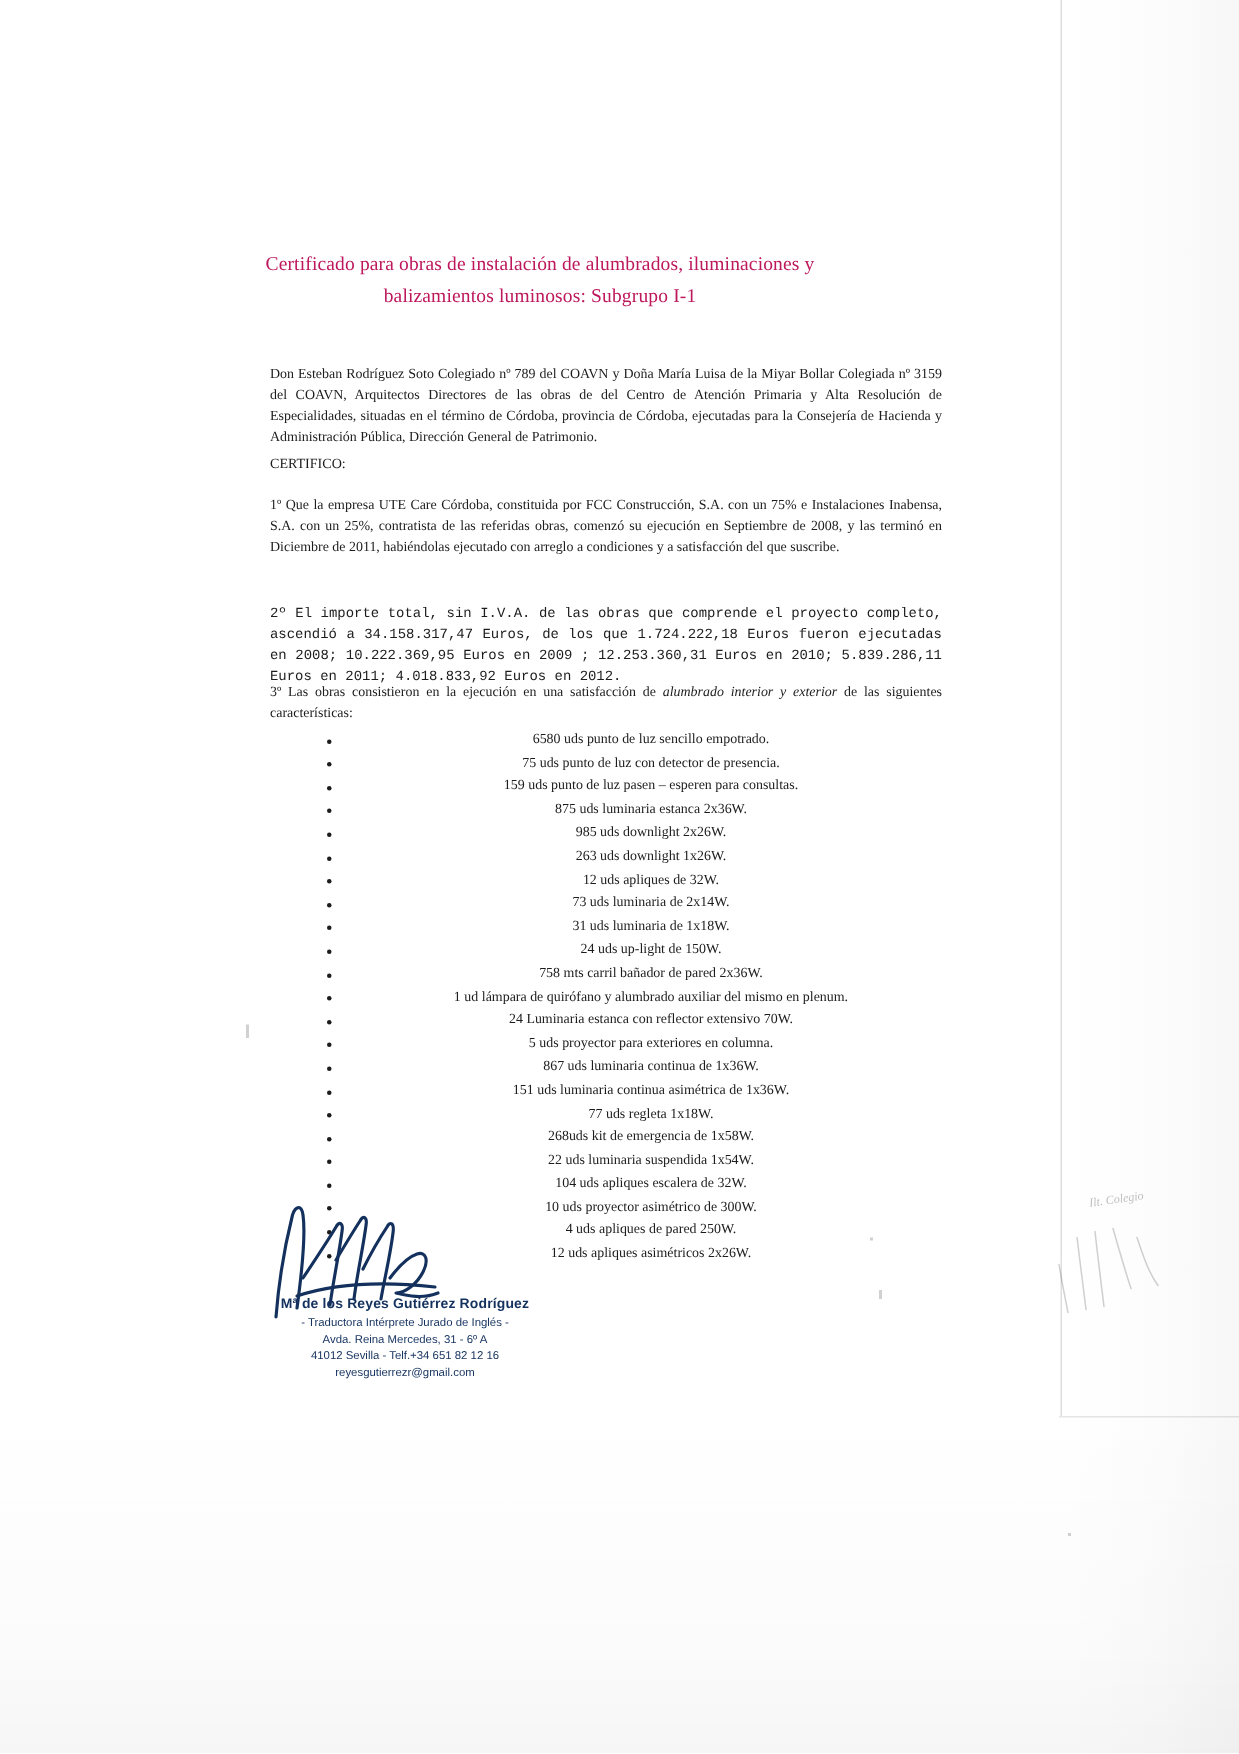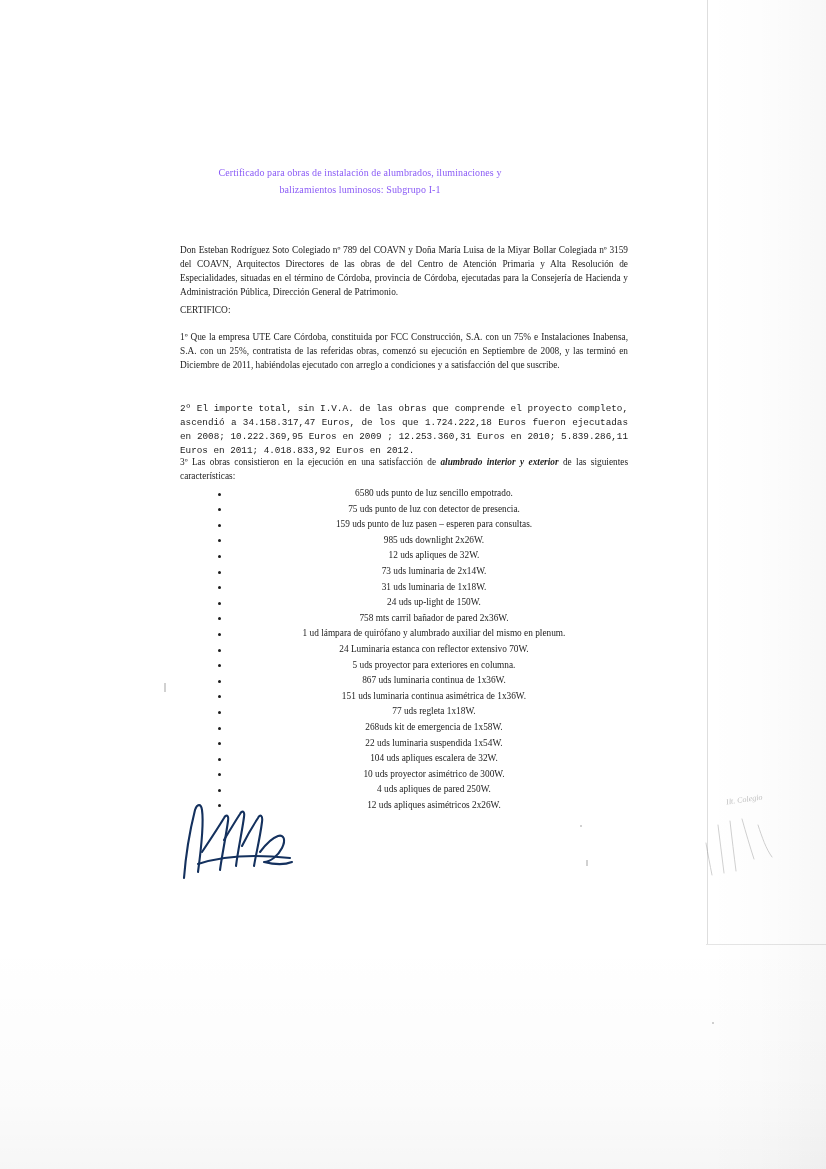--- a/index.html
+++ b/index.html
@@ -61,42 +61,42 @@
     height: 1169px;
     color: #1a1a1a;
   }
 
   .title {
     position: absolute;
     left: 120px;
     top: 165px;
     width: 480px;
     text-align: center;
-    font-size: 10px;
+    font-size: 13px;
     line-height: 1.65;
-    color: #8b5cf6;
+    color: #be185d;
     letter-spacing: 0.1px;
   }
 
   .body-block {
     position: absolute;
     left: 180px;
     width: 448px;
     font-size: 9.3px;
     line-height: 1.52;
     text-align: justify;
     color: #1c1c1c;
   }
   .p-intro { top: 243px; }
   .p-certifico { top: 303px; font-size: 9.4px; }
   .p-one { top: 330px; }
   .p-two { top: 402px; font-family: Liberation Mono, monospace; }
   .p-three { top: 455px; }
 
-  .italic { font-style: italic; font-weight: bold; }
+  .italic { font-style: italic; font-weight: normal; }
 
   ul.items {
     position: absolute;
     left: 212px;
     top: 482px;
     width: 420px;
     margin: 4px;
     padding: 0;
     list-style: none;
     font-size: 9.3px;
@@ -205,21 +205,23 @@
     <div class="body-block p-one">1º Que la empresa UTE Care Córdoba, constituida por FCC Construcción, S.A. con un 75% e Instalaciones Inabensa, S.A. con un 25%, contratista  de las referidas  obras, comenzó su ejecución en Septiembre de 2008, y las terminó en Diciembre de 2011, habiéndolas ejecutado con arreglo a condiciones y a satisfacción del que suscribe.</div>
 
     <div class="body-block p-two">2º El importe total, sin I.V.A. de las obras que comprende el proyecto completo, ascendió a 34.158.317,47 Euros, de los que 1.724.222,18 Euros fueron ejecutadas en 2008; 10.222.369,95 Euros  en 2009 ; 12.253.360,31 Euros  en 2010; 5.839.286,11 Euros en 2011; 4.018.833,92 Euros en 2012.</div>
 
     <div class="body-block p-three"><span>3º Las obras consistieron en la ejecución en una satisfacción de </span><span class="italic">alumbrado interior y exterior</span><span> de las siguientes características:</span></div>
 
     <ul class="items">
       <li>6580 uds punto de luz sencillo empotrado.</li>
       <li>75 uds punto de luz con detector de presencia.</li>
       <li>159 uds punto de luz pasen – esperen para consultas.</li>
+      <li>875 uds luminaria estanca 2x36W.</li>
       <li>985 uds downlight 2x26W.</li>
+      <li>263 uds downlight 1x26W.</li>
       <li>12 uds apliques de 32W.</li>
       <li>73 uds luminaria de 2x14W.</li>
       <li>31 uds luminaria de 1x18W.</li>
       <li>24 uds up-light de 150W.</li>
       <li>758 mts carril bañador de pared 2x36W.</li>
       <li>1 ud lámpara de quirófano y alumbrado auxiliar del mismo en plenum.</li>
       <li>24 Luminaria estanca con reflector extensivo 70W.</li>
       <li>5 uds proyector para exteriores en columna.</li>
       <li>867 uds luminaria continua de 1x36W.</li>
       <li>151 uds luminaria continua asimétrica de    1x36W.</li>
@@ -237,20 +239,27 @@
         <g fill="none" stroke="#14315e" stroke-width="2.1" stroke-linecap="round" stroke-linejoin="round">
           <path d="M16 78 C 18 52, 22 30, 27 10 C 29 4, 33 3, 34 10 C 36 24, 33 50, 30 72"></path>
           <path d="M34 52 C 42 40, 50 28, 56 18 C 58 14, 61 15, 60 21 C 58 36, 54 55, 52 70"></path>
           <path d="M56 40 C 62 30, 68 20, 72 14 C 74 10, 77 11, 76 17 C 74 32, 70 50, 68 66"></path>
           <path d="M74 46 C 80 34, 86 24, 90 18 C 92 14, 95 15, 94 22 C 92 38, 88 54, 86 66"></path>
           <path d="M92 52 C 98 44, 104 38, 110 36 C 116 34, 118 40, 114 48 C 110 56, 102 62, 96 62 C 104 64, 114 66, 124 62"></path>
           <path d="M30 64 C 54 56, 86 54, 122 58"></path>
         </g>
       </svg>
 
+      <div class="stamp">
+        <div class="l1">Mª de los Reyes Gutiérrez Rodríguez</div>
+        <div class="l2">- Traductora Intérprete Jurado de Inglés -</div>
+        <div class="l3">Avda. Reina Mercedes, 31 - 6º A</div>
+        <div class="l4">41012 Sevilla - Telf.+34 651 82 12 16</div>
+        <div class="l5">reyesgutierrezr@gmail.com</div>
+      </div>
     </div>
 
   </div>
 
   <div class="ghost">
     <div class="g1">Ilt. Colegio</div>
     <svg width="110" height="90" viewBox="0 0 110 90">
       <g fill="none" stroke="#666" stroke-width="1" stroke-linecap="round" opacity="0.8">
         <path d="M22 30 C 24 46, 26 62, 28 78"></path>
         <path d="M34 26 C 36 44, 38 60, 40 76"></path>

